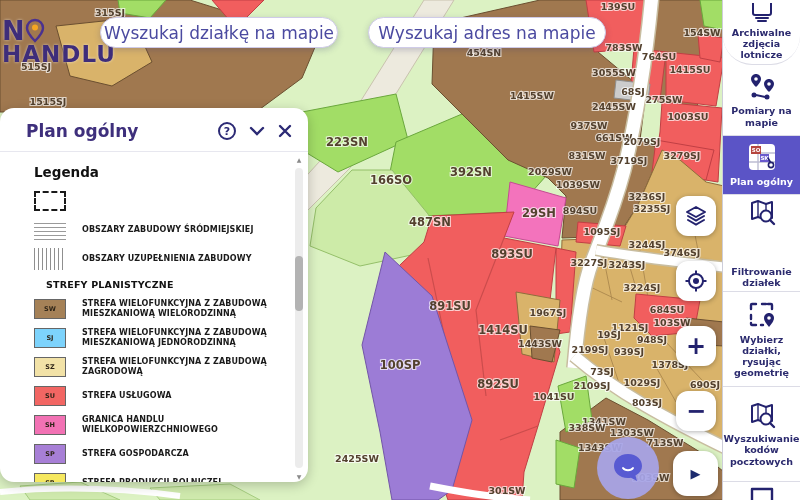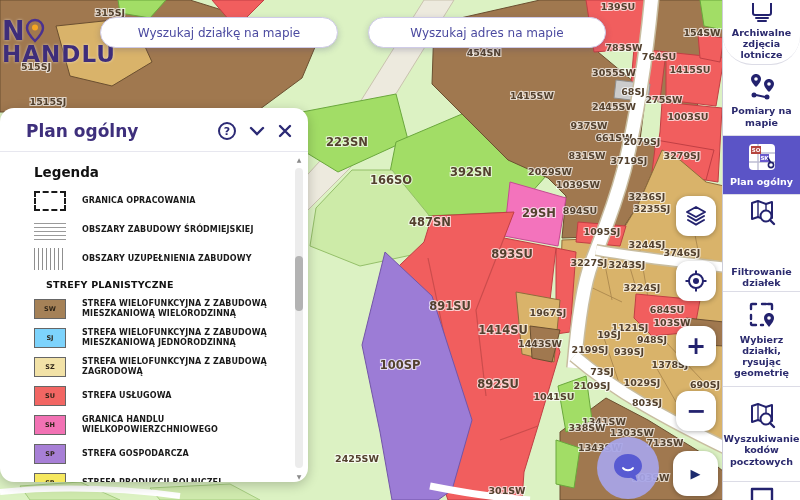--- a/index.html
+++ b/index.html
@@ -13,21 +13,21 @@
        text-anchor:middle;}
   .map-svg text.big{font-size:11.5px;}
   
   .logo{position:absolute;left:2px;top:18px;color:#3e2d7a;font-weight:800;line-height:.95;
         text-shadow:0 0 3px rgba(255,255,255,.6);}
   .logo .l1{font-size:27px;display:flex;align-items:center;}
   .logo .l2{font-size:23px;letter-spacing:1px;}
   
   .pill{position:absolute;top:17px;height:31px;width:238px;background:#fff;border:1px solid #cfcbе8;
         border:1px solid #cfcbe8;border-radius:16px;box-shadow:0 2px 6px rgba(60,60,120,.25);
-        display:flex;align-items:center;justify-content:center;font-size:12px;color:#4b4aa0;}
+        display:flex;align-items:center;justify-content:center;font-size:17px;color:#4b4aa0;}
   
   .panel{position:absolute;left:0;top:108px;width:308px;height:374px;background:#fff;
          border-radius:14px;box-shadow:0 3px 12px rgba(0,0,0,.22);overflow:hidden;}
   .panel-head{display:flex;align-items:center;padding:13px 16px 10px 26px;border-bottom:1px solid #e7e7ef;}
   .panel-title{font-size:17px;font-weight:700;color:#3e2f7c;flex:1;}
   .phicon{color:#2c2a75;margin-left:13px;cursor:pointer;display:flex;align-items:center;}
   .help{width:18px;height:18px;border:2px solid #2c2a75;border-radius:50%;font-size:11px;
         font-weight:700;display:flex;align-items:center;justify-content:center;}
   .panel-body{position:relative;padding:10px 26px 0 34px;}
   .legend-h{font-size:13.5px;font-weight:700;color:#111;margin:2px 0 10px 0;}
@@ -244,21 +244,20 @@
         <svg width="14" height="14" viewBox="0 0 14 14">
             <path d="M2,2 L12,12 M12,2 L2,12" stroke="#2c2a75" stroke-width="2.4" stroke-linecap="round"></path>
           </svg>
       </div>
     </div>
     <div class="panel-body">
       <div class="legend-h">Legenda</div>
 
       <div class="lrow">
         <span class="swatch boundary"></span>
-        <span class="llabel">GRANICA OPRACOWANIA</span>
       </div>
       <div class="lrow">
         <span class="swatch hhatch"></span>
         <span class="llabel">OBSZARY ZABUDOWY ŚRÓDMIEJSKIEJ</span>
       </div>
       <div class="lrow">
         <span class="swatch vhatch"></span>
         <span class="llabel">OBSZARY UZUPEŁNIENIA ZABUDOWY</span>
       </div>
 

